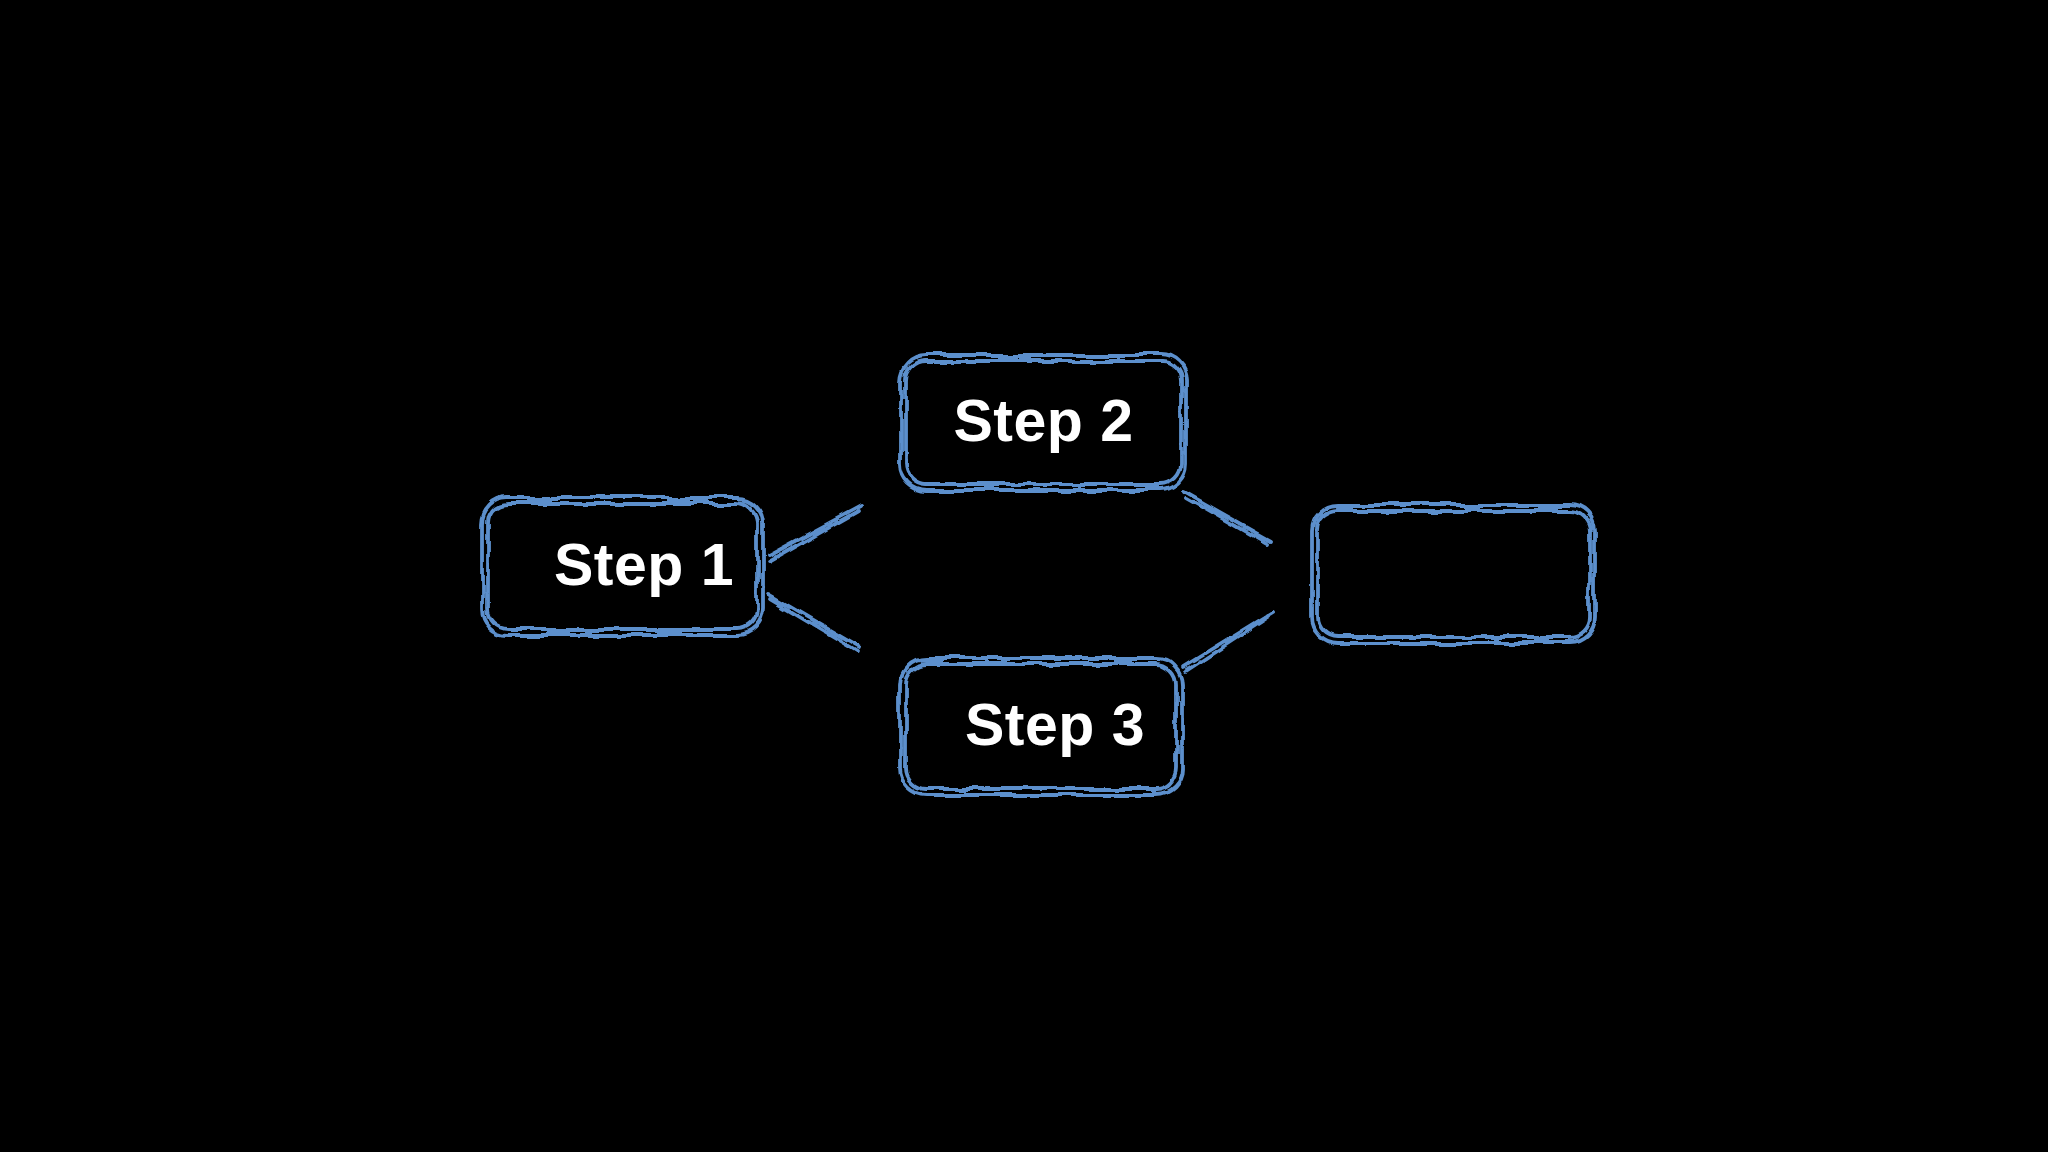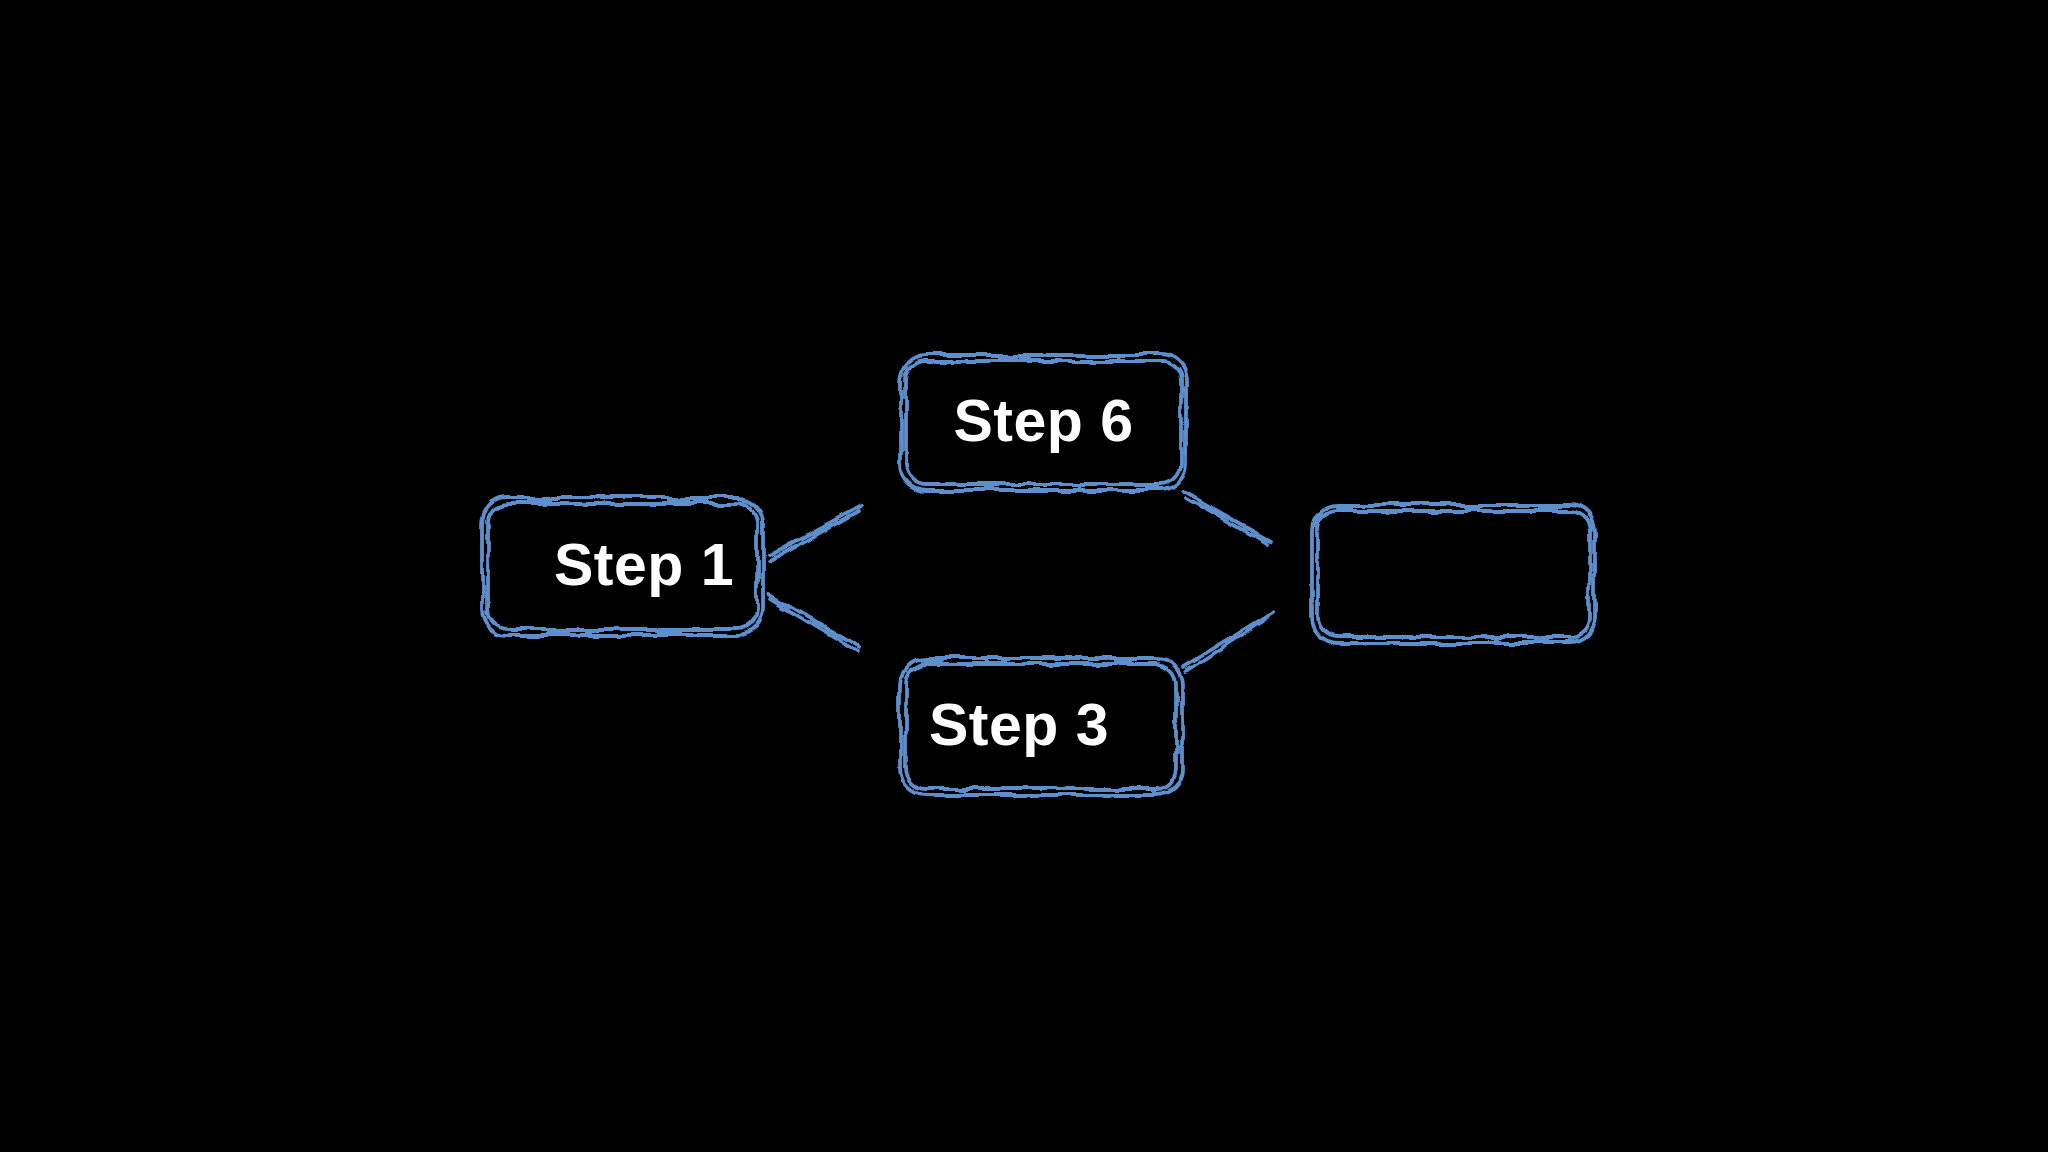--- a/index.html
+++ b/index.html
@@ -32,21 +32,21 @@
     font-family: "Liberation Sans", sans-serif;
     font-weight: 700;
     font-size: 59px;
     letter-spacing: 0.5px;
     pointer-events: none;
     user-select: none;
   }
   .node-label span { transform: translateY(-2px); }
   #label-step-1 { left: 482px; top: 498px; width: 324px; height: 137px; }
   #label-step-2 { left: 900px; top: 355px; width: 287px; height: 135px; }
-  #label-step-3 { left: 900px; top: 658px; width: 238px; height: 137px; }
+  #label-step-3 { left: 900px; top: 658px; width: 238px; height: 137px; padding-left: 36px; }
   #label-step-4 { left: 1312px; top: 505px; width: 283px; height: 138px; }
 </style>
 </head>
 <body>
 
 <div class="stage">
 
   <svg width="2048" height="1152" viewBox="0 0 2048 1152">
     <defs>
       <filter id="rough" filterUnits="userSpaceOnUse" x="0" y="0" width="2048" height="1152">
@@ -91,19 +91,19 @@
       <polygon points="0,0 -42,-18 -36,17" transform="translate(895,668) rotate(30)" filter="url(#rough2)"></polygon>
       <polygon points="0,0 -42,-18 -36,17" transform="translate(1305,560) rotate(29)" filter="url(#rough)"></polygon>
       <polygon points="0,0 -42,-18 -36,17" transform="translate(1307,592) rotate(-31)" filter="url(#rough2)"></polygon>
     </g>
   </svg>
 
   <div class="node-label" id="label-step-1">
     <span>Step 1</span>
   </div>
   <div class="node-label" id="label-step-2">
-    <span>Step 6</span>
+    <span>Step 2</span>
   </div>
   <div class="node-label" id="label-step-3">
     <span>Step 3</span>
   </div>
 
 </div>
 
 </body></html>

